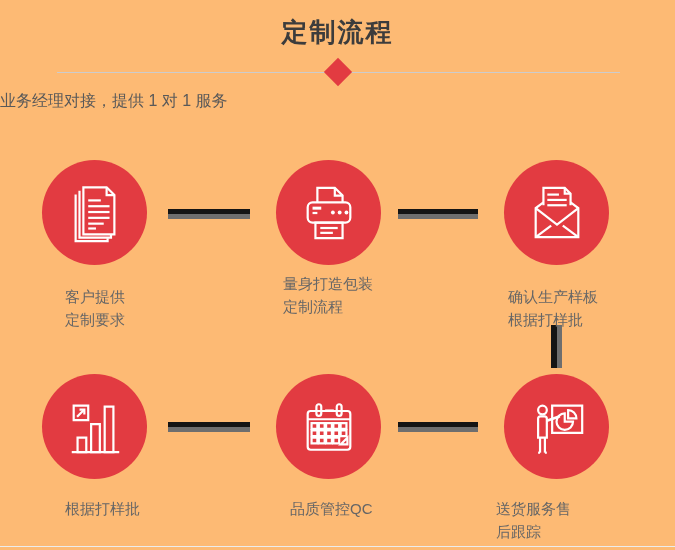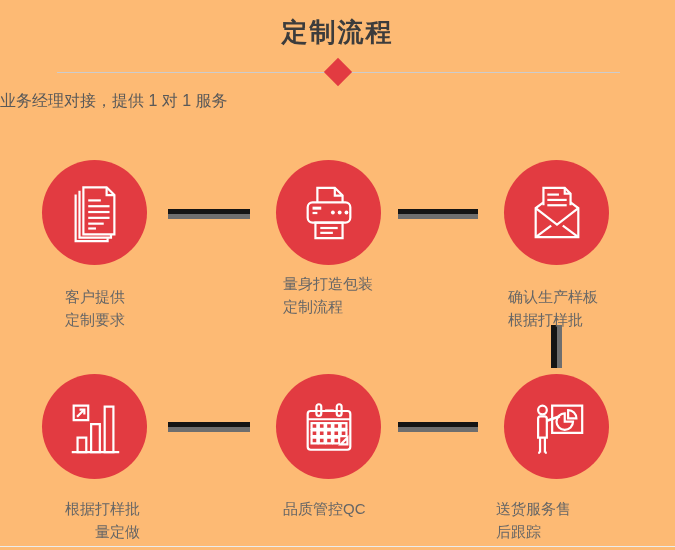--- a/index.html
+++ b/index.html
@@ -22,21 +22,21 @@
         background:linear-gradient(to bottom,#141414 0,#141414 52%,#6e6e6e 52%,#6e6e6e 100%);}
   .h1{left:168px;top:209px;width:82px;}
   .h2{left:398px;top:209px;width:80px;}
   .h3{left:168px;top:422px;width:82px;}
   .h4{left:398px;top:422px;width:80px;}
   .vbar{position:absolute;left:551px;top:325px;width:11px;height:43px;
         background:linear-gradient(to right,#141414 0,#141414 55%,#6e6e6e 55%,#6e6e6e 100%);}
 
   .step-label{position:absolute;font-size:15px;color:#666666;line-height:23px;}
   .l1{left:65px;top:285px;}  .l2{left:283px;top:272px;}  .l3{left:508px;top:285px;}
-  .l4{left:65px;top:497px;text-align:right;}  .l5{left:283px;top:497px;}  .l6{left:496px;top:497px;}
+  .l4{left:65px;top:497px;text-align:right;}  .l5{left:290px;top:497px;}  .l6{left:496px;top:497px;}
 
   .bottom-line{position:absolute;left:0;top:546px;width:675px;height:1px;background:#ececec;}
 
   svg.icon{display:block;}
   svg.icon *{vector-effect:non-scaling-stroke;}
 </style>
 </head>
 <body>
 
 <div class="stage">
@@ -156,21 +156,20 @@
   <div class="step-label l2">
     <div>量身打造包装</div>
     <div>定制流程</div>
   </div>
   <div class="step-label l3">
     <div>确认生产样板</div>
     <div>根据打样批</div>
   </div>
   <div class="step-label l4">
     <div>根据打样批</div>
-    <div>量定做</div>
   </div>
   <div class="step-label l5">
     <div>品质管控QC</div>
   </div>
   <div class="step-label l6">
     <div>送货服务售</div>
     <div>后跟踪</div>
   </div>
 
   <div class="bottom-line"></div>

